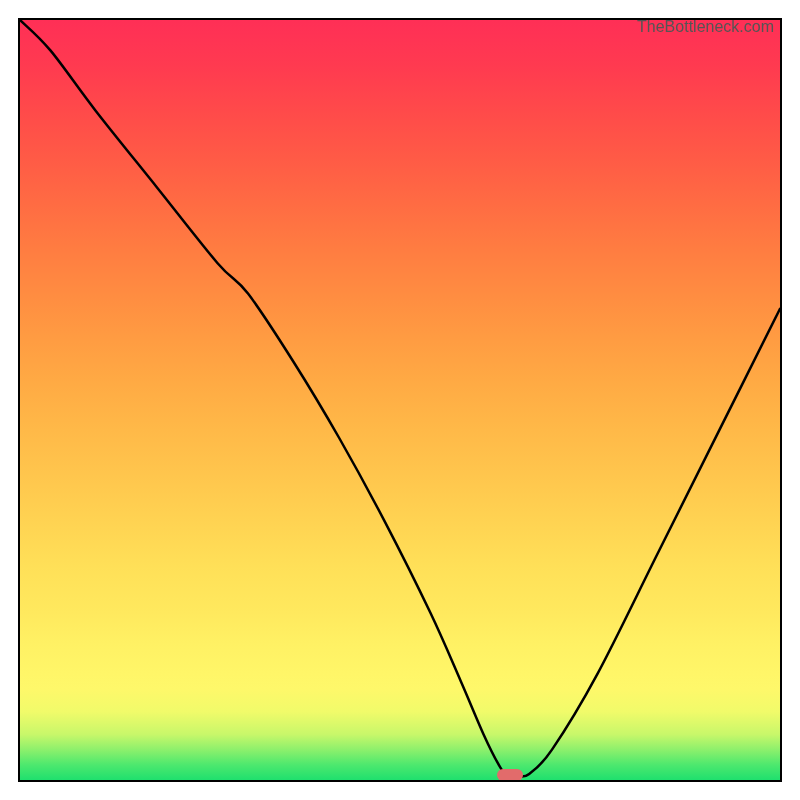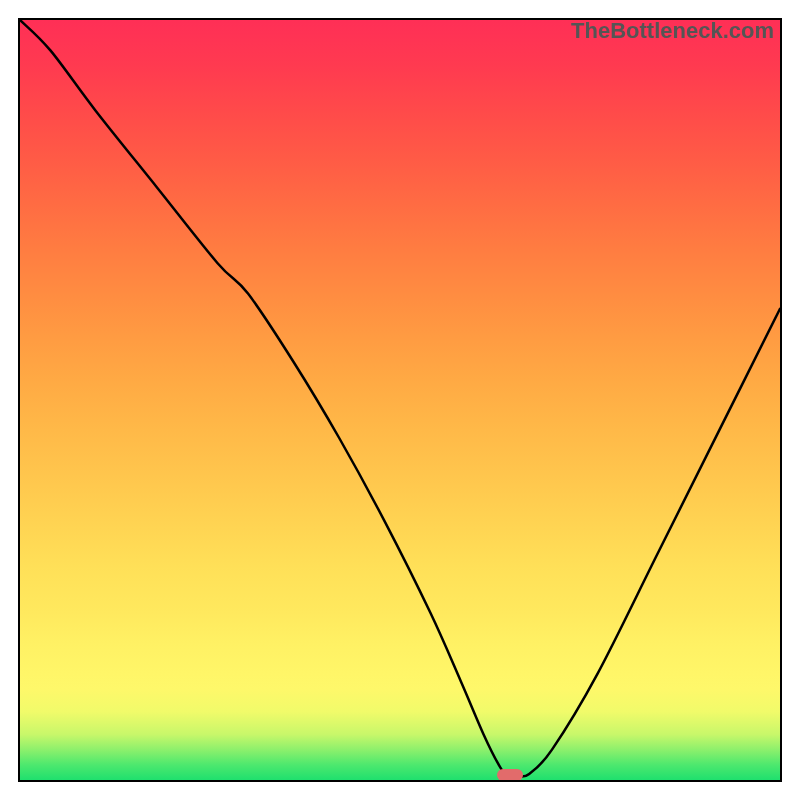--- a/index.html
+++ b/index.html
@@ -53,22 +53,22 @@
       #ff5a46 82%,
       #ff4a4a 88%,
       #ff3a50 94%,
       #ff2f56 100%
     );
   }
   .watermark {
     position: absolute;
     top: -2px;
     right: 6px;
-    font-size: 22px;
-    font-weight: 700;
+    font-size: 16px;
+    font-weight: 400;
     color: #555;
     letter-spacing: 0px;
     pointer-events: none;
   }
   svg.curve {
     position: absolute;
     inset: 0;
     width: 100%;
     height: 100%;
   }

